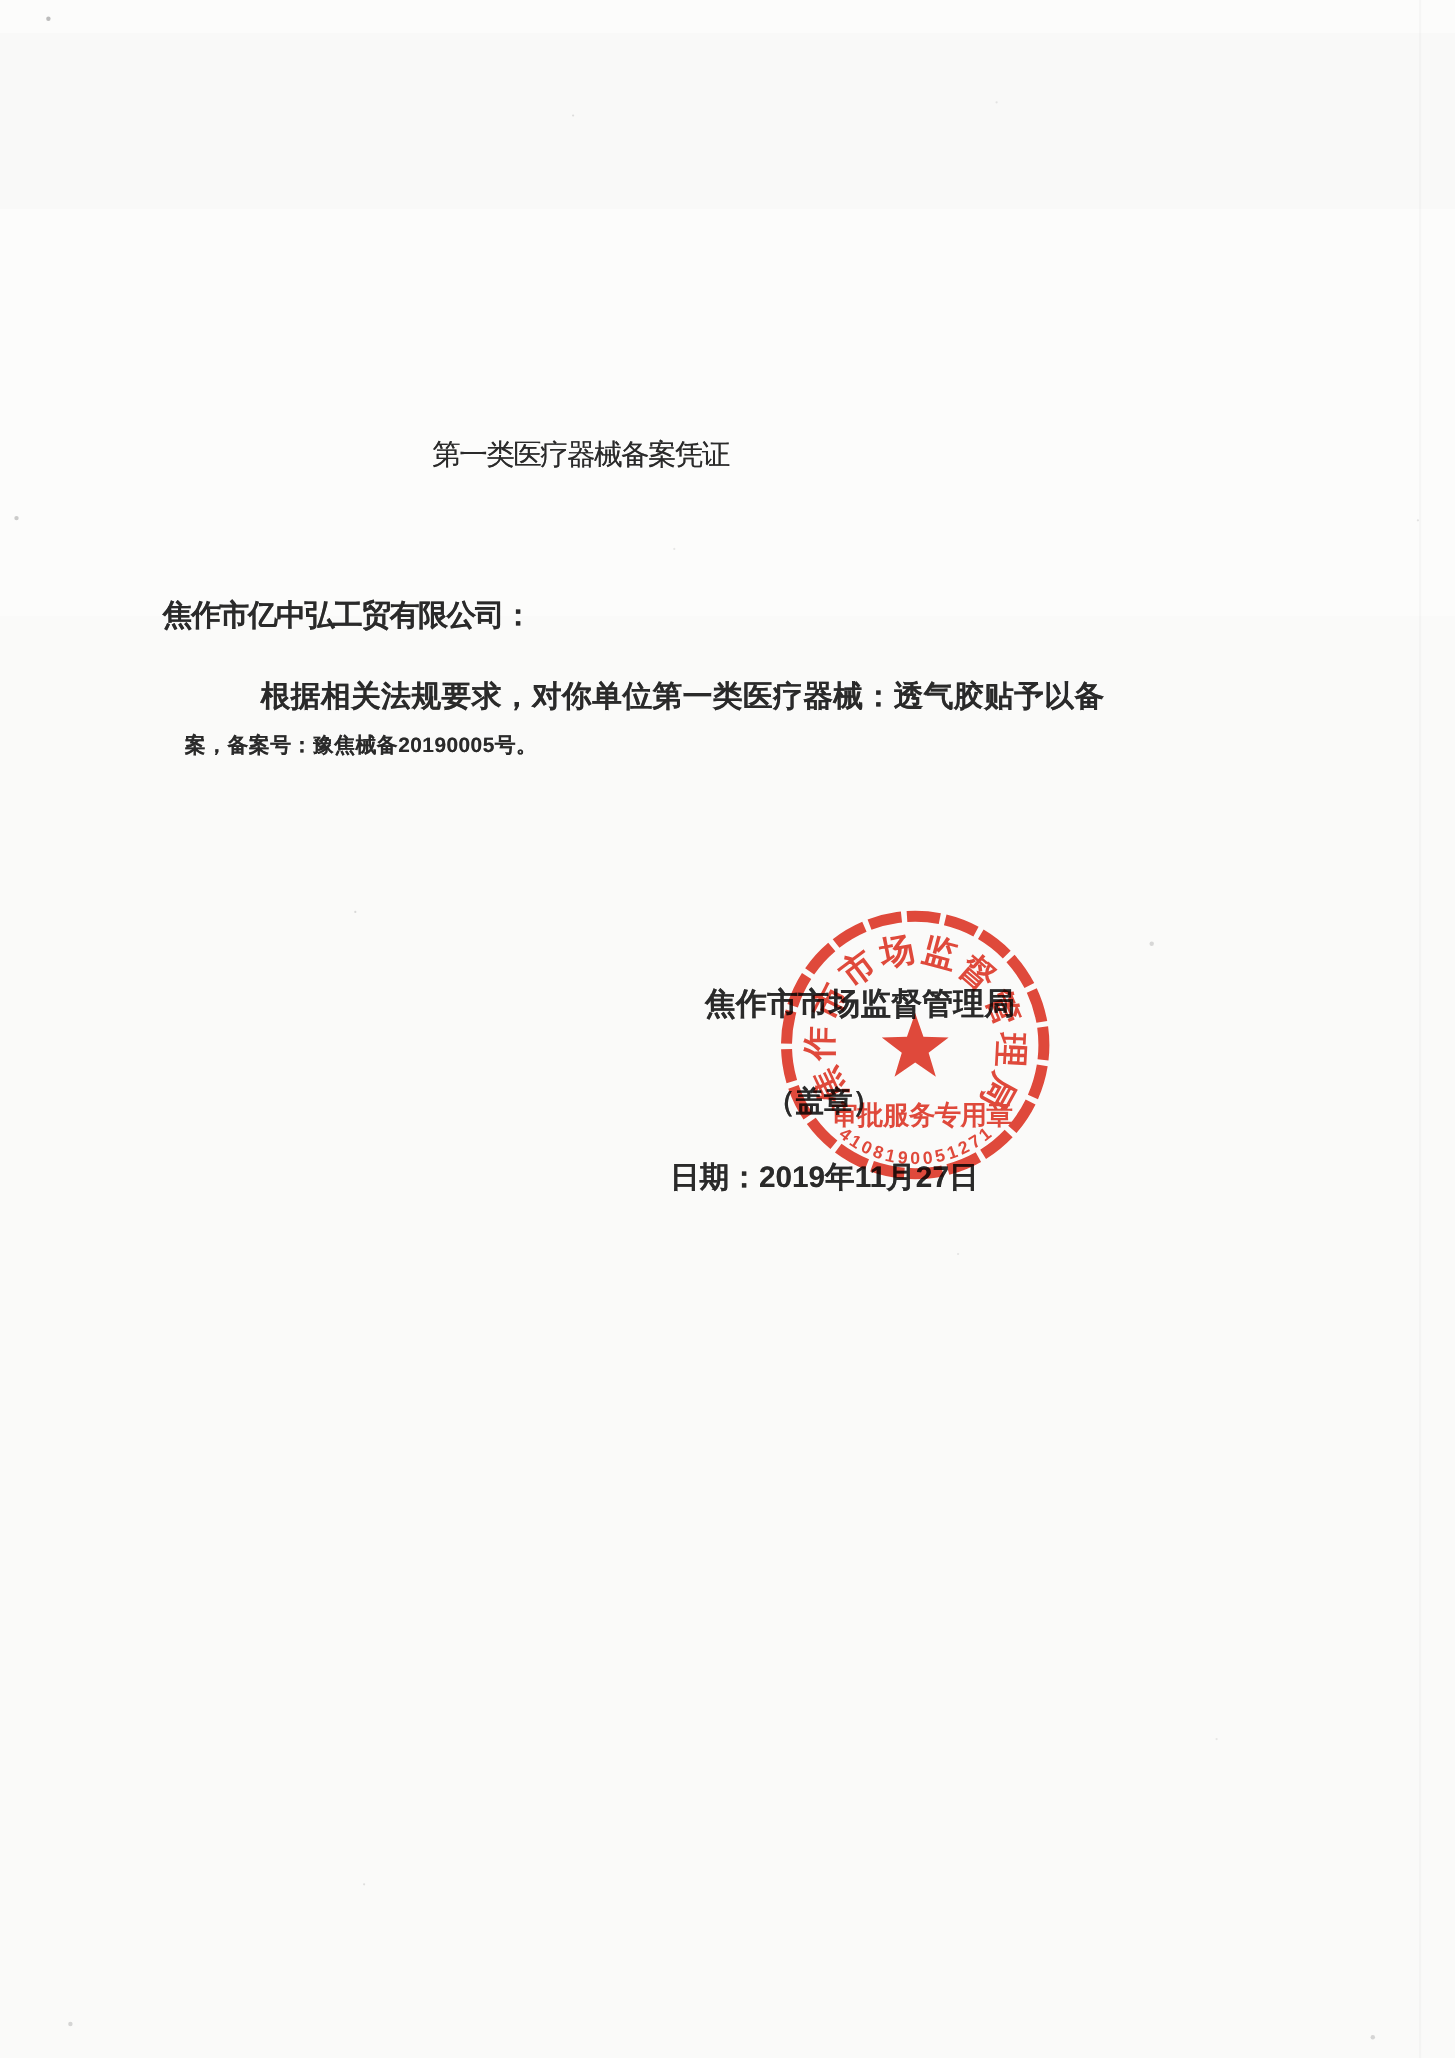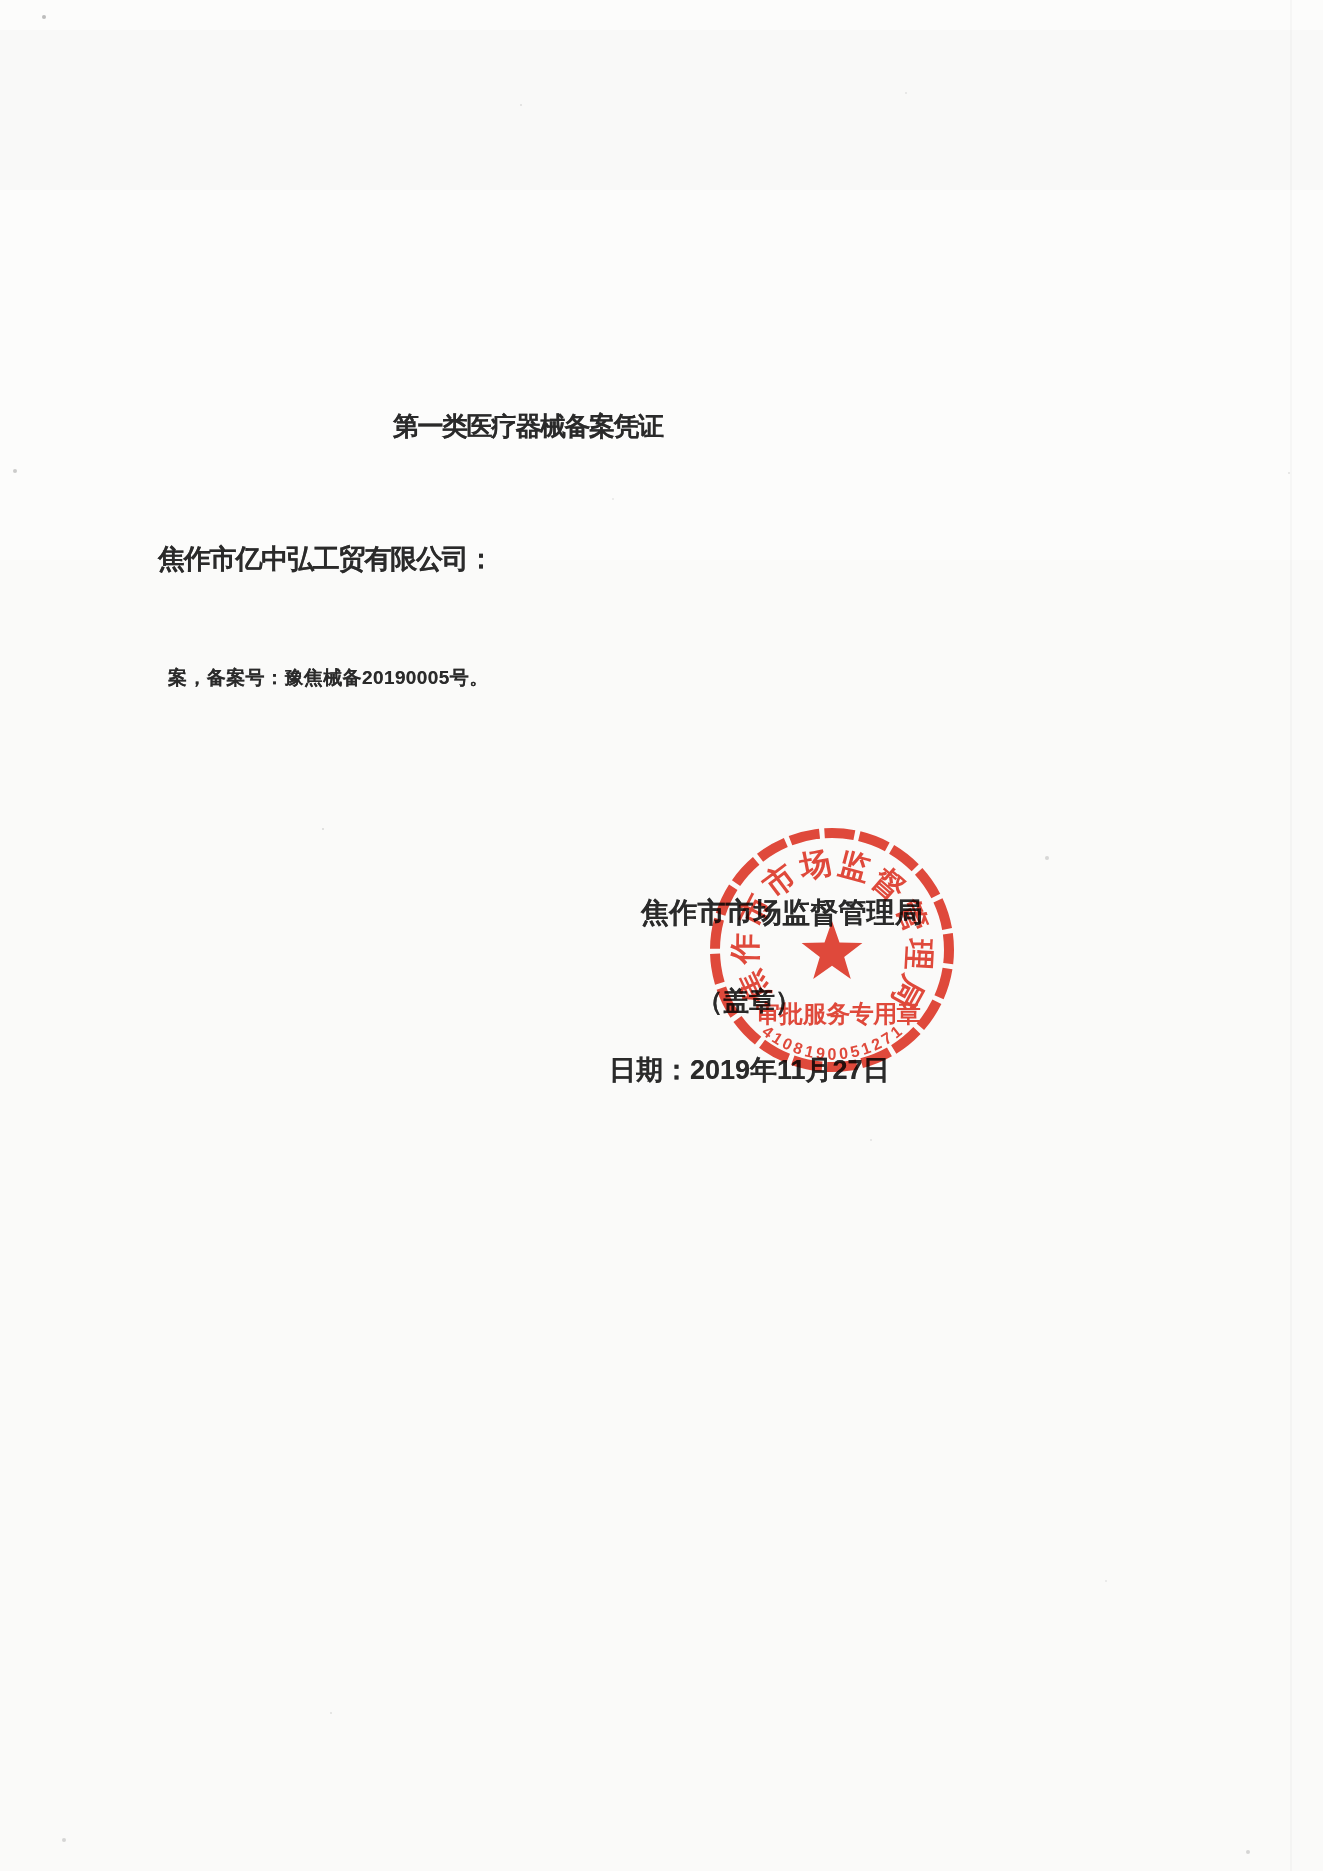--- a/index.html
+++ b/index.html
@@ -33,22 +33,22 @@
       330px 1712px 0 0 rgba(145,145,145,0.25),
       1105px 1580px 0 0 rgba(150,150,150,0.2),
       63px 1839px 0 1px rgba(130,130,130,0.3),
       1247px 1851px 0 1px rgba(130,130,130,0.3);
   }
 
   .txt {
     position: absolute; white-space: nowrap; color: var(--ink, #2a2a2a);
     text-shadow: 0 0 0.5px rgba(45,45,45,0.65);
   }
-  .title      { left: 393px; top: 396px; font-size: 26px; font-weight: 700; letter-spacing: -1.5px; margin-top: 13px; }
-  .salutation { left: 158px; top: 541px; font-size: 27px; font-weight: 700; letter-spacing: -1.2px; }
+  .title      { left: 393px; top: 396px; font-size: 26px; font-weight: 400; letter-spacing: -1.5px; }
+  .salutation { left: 148px; top: 541px; font-size: 27px; font-weight: 700; letter-spacing: -1.2px; }
   .body-line1 { left: 237px; top: 615px; font-size: 27px; font-weight: 600; letter-spacing: 0.4px; }
   .body-line2 { left: 168px; top: 665px; font-size: 19px; font-weight: 600; letter-spacing: 0.4px; }
   .issuer     { left: 641px; top: 894px; font-size: 28px; font-weight: 700; letter-spacing: 0.2px; }
   .seal-note  { left: 697px; top: 972px; font-size: 26px; font-weight: 700; margin-top: 12px; }
   .date-line  { left: 609px; top: 1052px; font-size: 27px; font-weight: 600; }
 
   .seal {
     position: absolute; left: 697px; top: 813px; width: 270px; height: 270px;
     mix-blend-mode: multiply; opacity: 0.92; pointer-events: none;
   }
@@ -58,20 +58,21 @@
 <body style="--ink: #2a2a2a;">
 
 <div class="page" style="background: rgb(252, 252, 251);">
   <div class="scan-band band-a"></div>
   <div class="scan-band band-b"></div>
   <div class="scan-streak"></div>
   <div class="speckles"></div>
 
   <div class="txt title">第一类医疗器械备案凭证</div>
   <div class="txt salutation">焦作市亿中弘工贸有限公司：</div>
+  <div class="txt body-line1">根据相关法规要求，对你单位第一类医疗器械：透气胶贴予以备</div>
   <div class="txt body-line2">案，备案号：豫焦械备20190005号。</div>
   <div class="txt issuer">焦作市市场监督管理局</div>
   <div class="txt seal-note">（盖章）</div>
   <div class="txt date-line">日期：2019年11月27日</div>
 
   <svg class="seal" viewBox="0 0 270 270" width="270" height="270" aria-hidden="true">
     <circle id="seal-ring" cx="135" cy="137" r="117" fill="none" stroke-width="10" stroke-dasharray="30 5" transform="rotate(-8 135 137)" stroke="#e23a2b"></circle>
     <g id="seal-arc-text">
         <text x="56.2" y="173.8" transform="rotate(-115.0 56.2 173.8)" text-anchor="middle" dominant-baseline="central" font-size="31" font-weight="700" fill="#e23a2b">焦</text>
         <text x="48.0" y="135.5" transform="rotate(-89.0 48.0 135.5)" text-anchor="middle" dominant-baseline="central" font-size="31" font-weight="700" fill="#e23a2b">作</text>

